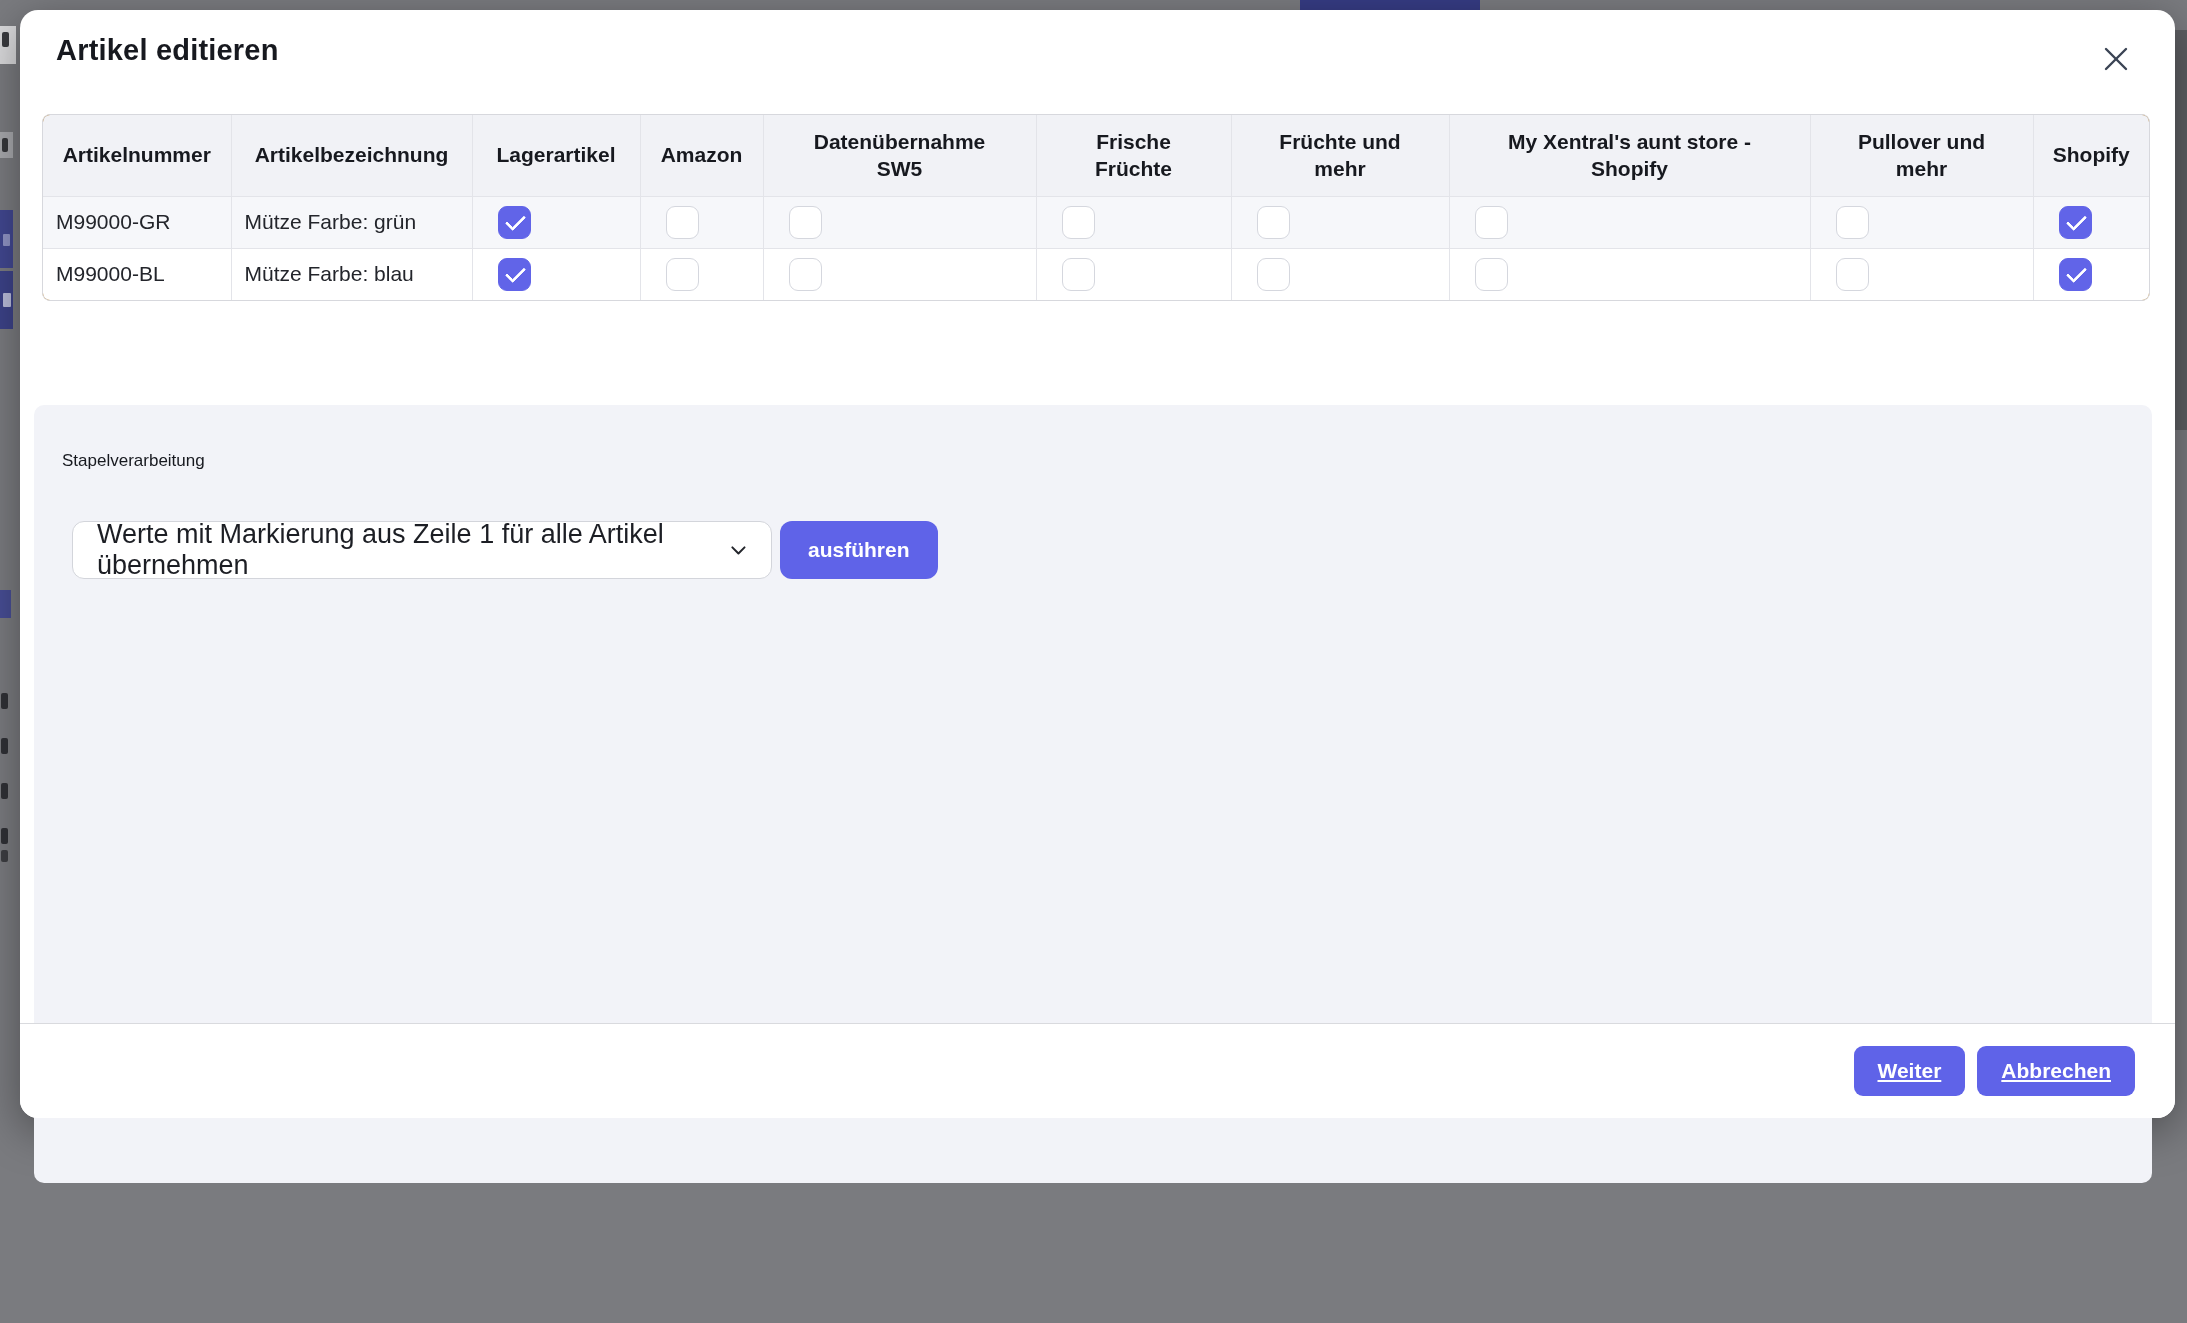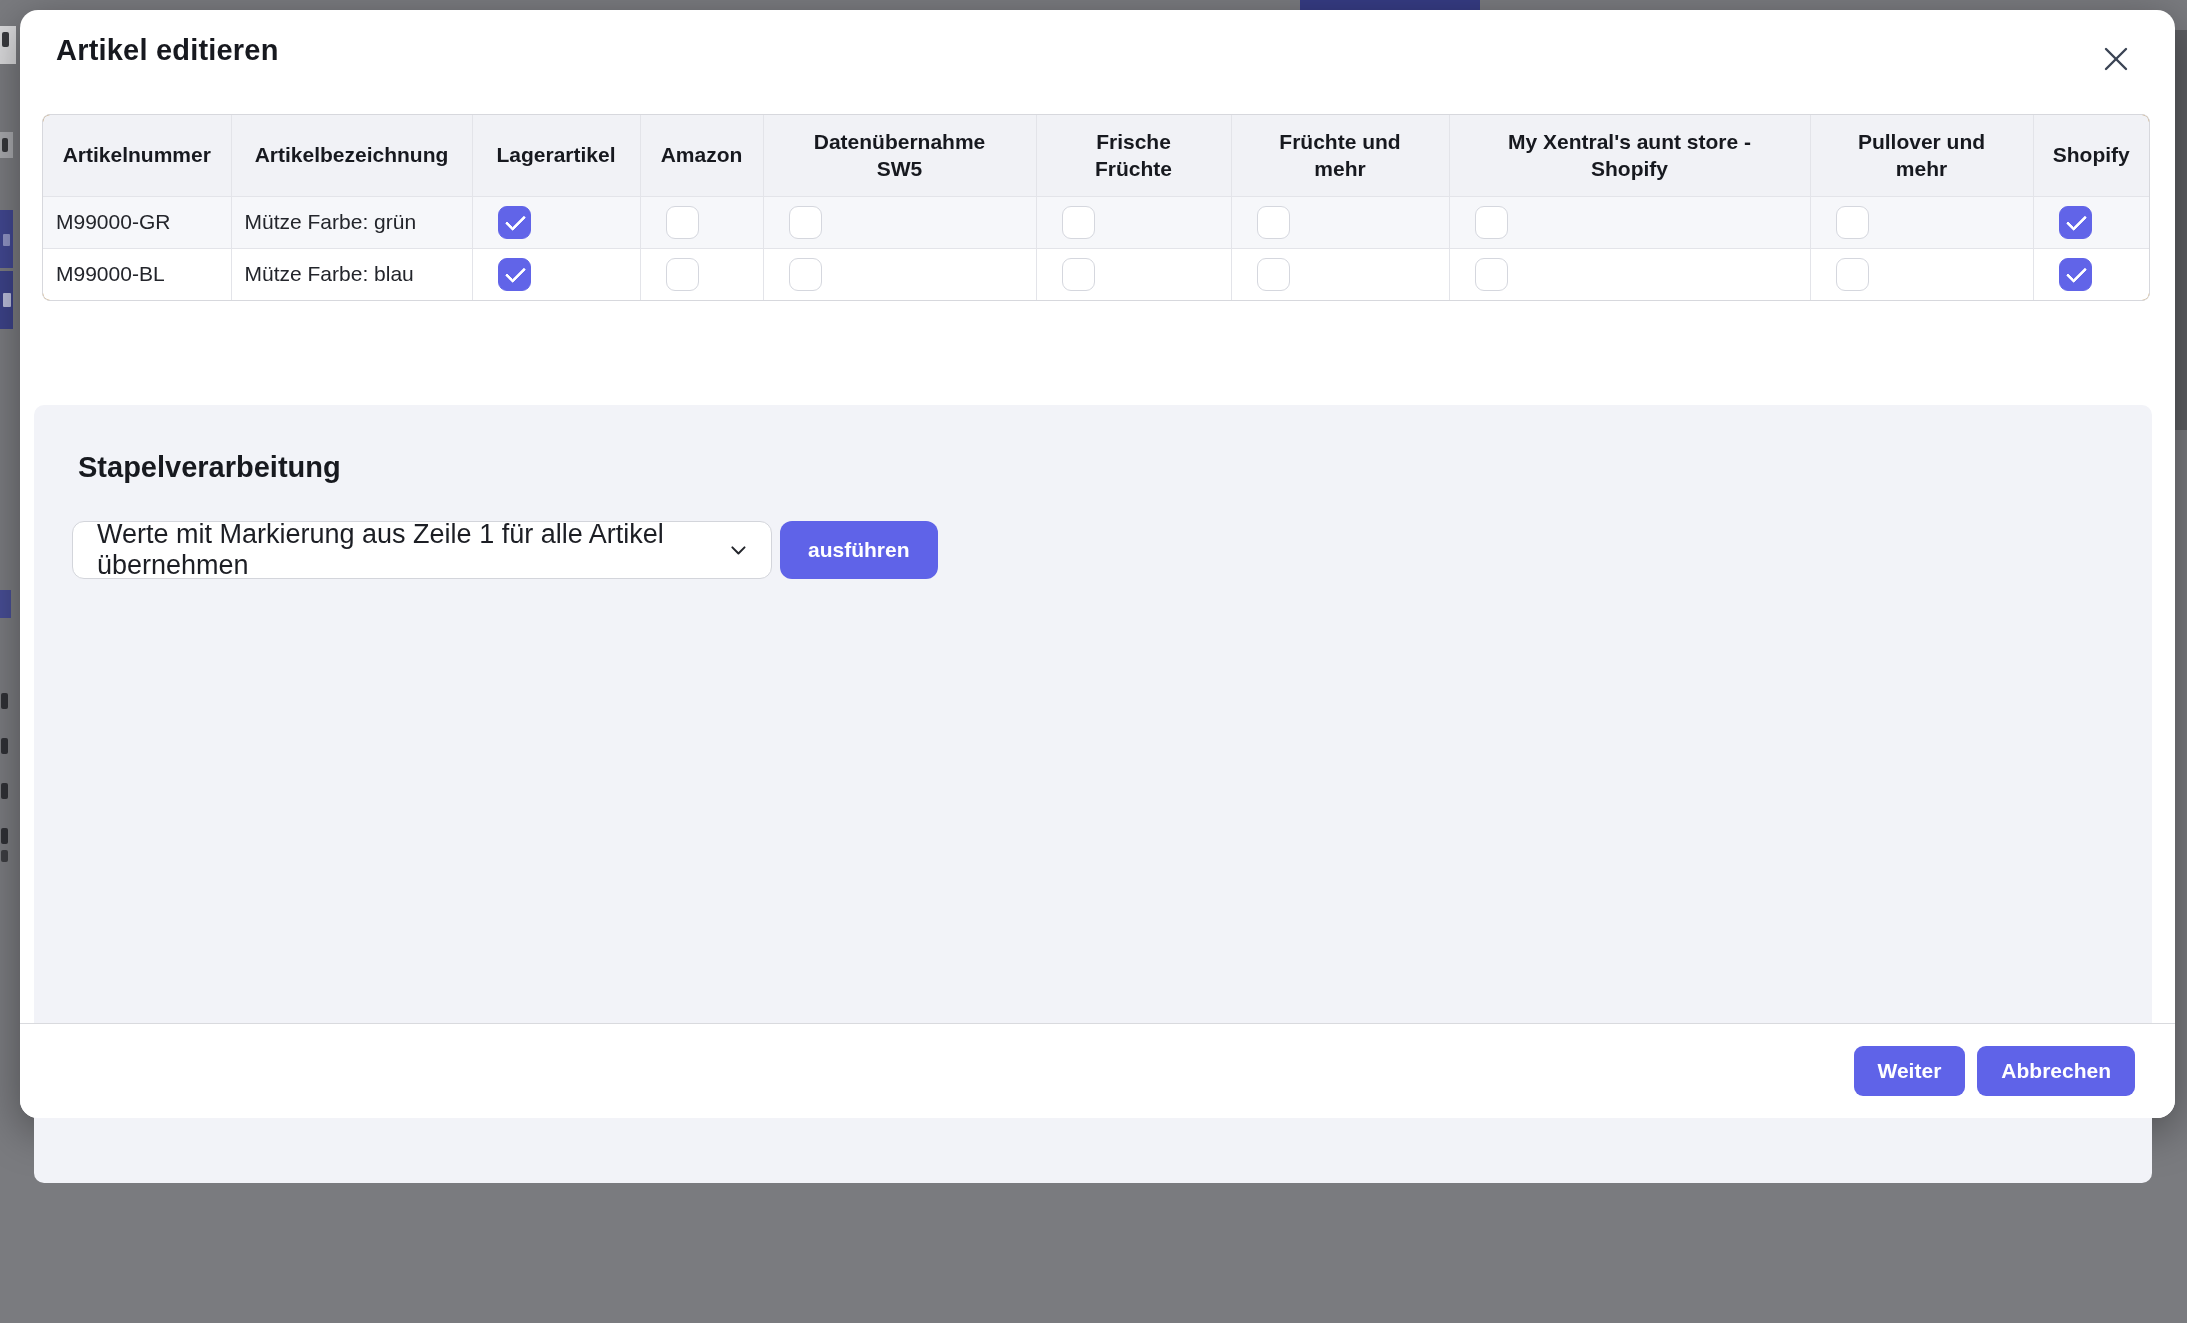--- a/index.html
+++ b/index.html
@@ -95,22 +95,22 @@
     content:"";position:absolute;left:7px;top:8px;width:16px;height:8px;
     border-left:3.6px solid #fff;border-bottom:3.6px solid #fff;
     transform:rotate(-45deg);border-radius:1px;
   }
   
   .panel{
     position:absolute;left:14px;top:395px;width:2118px;height:778px;
     background:var(--panel-bg);border-radius:10px;
   }
   .batch-heading{
-    position:absolute;left:44px;top:46px;
-    font-size:29px;font-weight:700;color:var(--text-dark);
+    position:absolute;left:28px;top:46px;
+    font-size:17px;font-weight:400;color:var(--text-dark);
   }
   .controls{
     position:absolute;left:38px;top:116px;
     display:flex;align-items:center;
   }
   .select-box{
     width:700px;height:58px;background:#fff;
     border:1.5px solid #d3d5db;border-radius:12px;
     display:flex;align-items:center;justify-content:space-between;
     padding:0 22px 0 24px;cursor:pointer;
@@ -128,20 +128,21 @@
     background:#fff;border-top:1px solid #d9dade;
     border-radius:0 0 18px 18px;
     display:flex;align-items:center;justify-content:flex-end;
     padding-right:40px;gap:12px;
   }
   .footer button{
     height:50px;padding:0 24px;border:none;border-radius:9px;
     background:var(--accent-btn);color:#fff;
     font-size:21px;font-weight:700;cursor:pointer;
     font-family:"Liberation Sans", sans-serif;
+    text-decoration:underline;
   }
 </style>
 </head>
 <body>
 
 <div class="edge-frag frag-topbar"></div>
 <div class="edge-frag frag-light1"></div>
 <div class="edge-frag frag-mark1"></div>
 <div class="edge-frag frag-light2"></div>
 <div class="edge-frag frag-mark2"></div>

